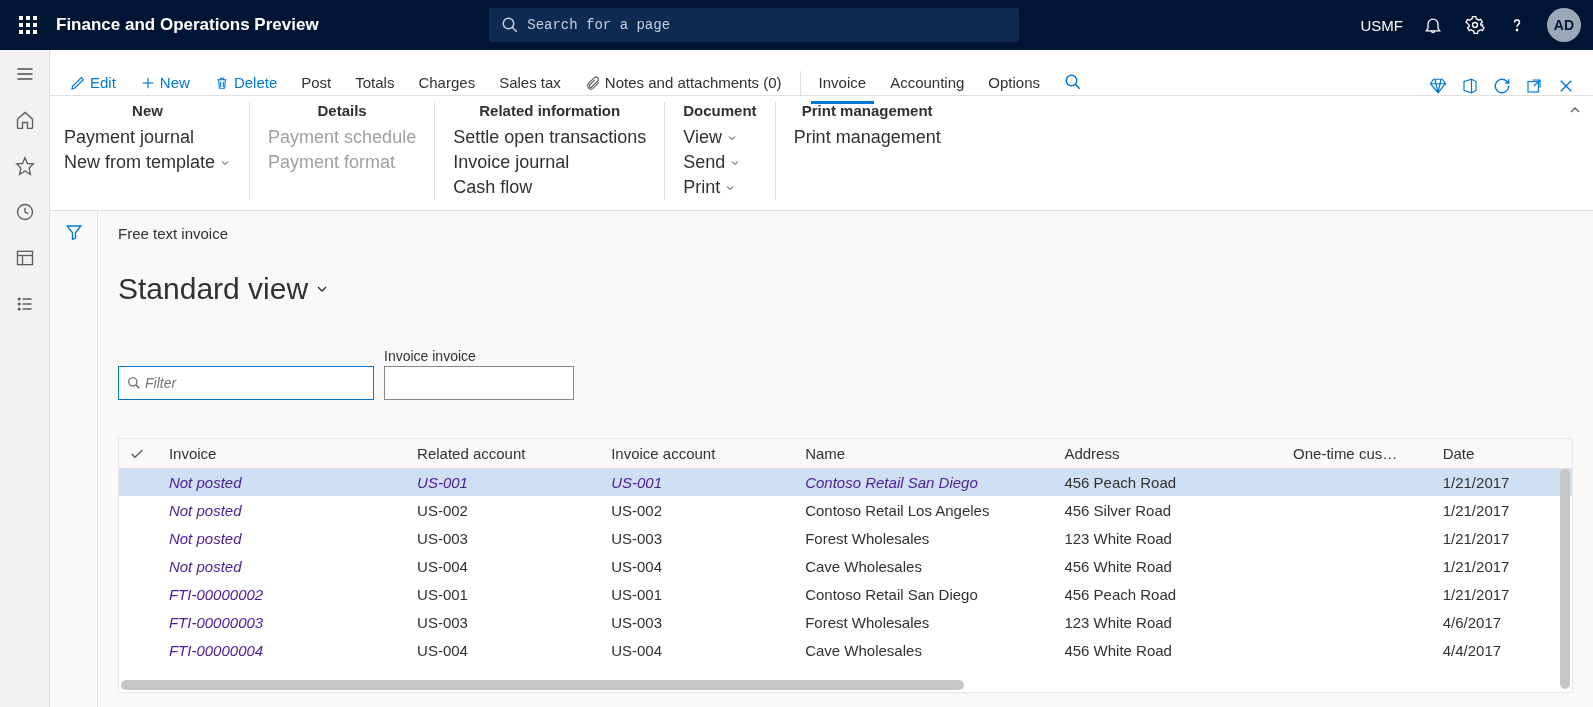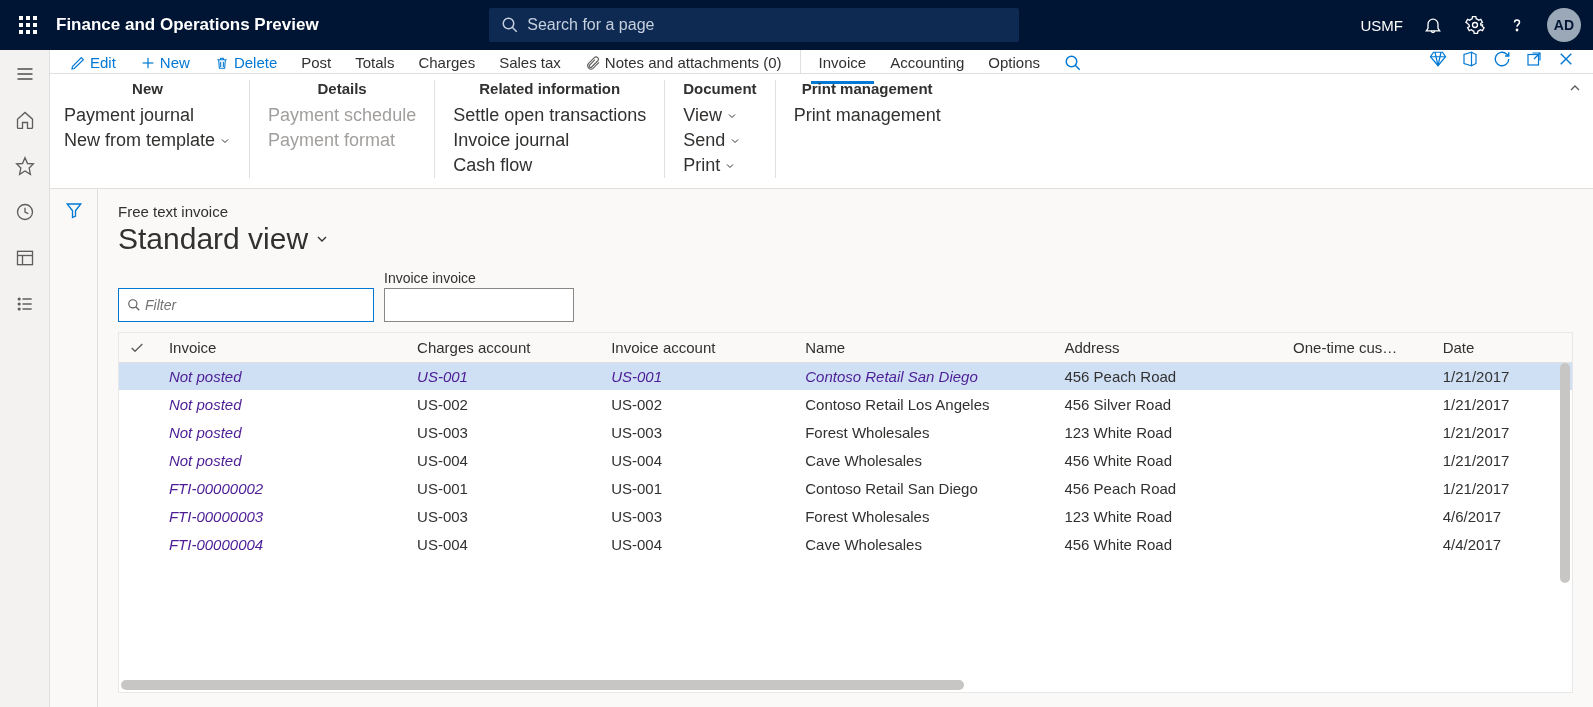--- a/index.html
+++ b/index.html
@@ -3,36 +3,36 @@
 <meta charset="utf-8">
 <style>
   * { box-sizing: border-box; margin: 0; padding: 0; }
   body { font-family: "Segoe UI", Arial, sans-serif; font-size: 14px; color: #323130; background: #fff; width: 1593px; height: 707px; overflow: hidden; }
   
   
   .topbar { background: #001433; color: #fff; height: 50px; display: flex; align-items: center; padding: 0 12px; }
   .waffle { width: 32px; height: 32px; display: flex; align-items: center; justify-content: center; cursor: pointer; }
   .app-title { font-size: 17px; font-weight: 600; margin-left: 12px; }
   .searchbox { margin-left: auto; margin-right: auto; background: #0f2a52; height: 34px; width: 530px; display: flex; align-items: center; padding: 0 12px; border-radius: 2px; }
-  .searchbox input { background: transparent; border: none; color: #fff; font-size: 16px; outline: none; flex: 1; margin-left: 8px; }
+  .searchbox input { background: transparent; border: none; color: #fff; font-size: 14px; outline: none; flex: 1; margin-left: 8px; font-family: Liberation Mono, monospace; }
   .searchbox input::placeholder { color: #c5d0de; }
   .topbar-right { display: flex; align-items: center; gap: 18px; margin-left: auto; }
   .company { font-size: 15px; color: #fff; }
   .top-icon { width: 24px; height: 24px; display: flex; align-items: center; justify-content: center; cursor: pointer; color: #fff; }
   .avatar { width: 34px; height: 34px; border-radius: 50%; background: #9aa8b8; color: #001433; display: flex; align-items: center; justify-content: center; font-weight: 600; font-size: 14px; }
   
   
   .leftrail { position: absolute; left: 0; top: 50px; width: 50px; bottom: 0; background: #f3f2f1; border-right: 1px solid #e1dfdd; display: flex; flex-direction: column; align-items: center; padding-top: 10px; gap: 18px; }
   .rail-icon { width: 28px; height: 28px; display: flex; align-items: center; justify-content: center; color: #605e5c; cursor: pointer; }
   
   
   .main { position: absolute; left: 50px; top: 50px; right: 0; bottom: 0; display: flex; flex-direction: column; }
   
   
-  .actionbar { height: 24px; border-bottom: 1px solid #e1dfdd; display: flex; align-items: flex-start; padding: 0 10px; gap: 4px; }
+  .actionbar { height: 46px; border-bottom: 1px solid #e1dfdd; display: flex; align-items: flex-end; padding: 0 10px; gap: 4px; }
   .action { display: flex; align-items: center; gap: 4px; padding: 4px 10px; cursor: pointer; font-size: 15px; color: #323130; }
   .action.blue { color: #0078d4; }
   .action.active { color: #323130; font-weight: 400; position: relative; }
   .action.active::after { content: ""; position: absolute; left: 2px; right: 2px; bottom: -9px; height: 3px; background: #0078d4; }
   .actionbar-sep { width: 1px; height: 24px; background: #e1dfdd; margin: 0 4px; }
   .actionbar-right { margin-left: auto; display: flex; align-items: center; gap: 14px; padding-right: 8px; }
   .actionbar-right .ricon { color: #0078d4; cursor: pointer; }
   
   
   .ribbon { display: flex; border-bottom: 1px solid #e1dfdd; padding: 6px 14px 10px 14px; position: relative; }
@@ -40,21 +40,21 @@
   .ribbon-group + .ribbon-group { border-left: 1px solid #e1dfdd; }
   .ribbon-group:first-child { padding-left: 0; }
   .ribbon-title { font-weight: 600; font-size: 15px; text-align: center; margin-bottom: 6px; }
   .ribbon-item { font-size: 18px; padding: 2px 0; cursor: pointer; display: flex; align-items: center; gap: 4px; }
   .ribbon-item.disabled { color: #a19f9d; cursor: default; }
   .ribbon-collapse { position: absolute; right: 10px; top: 6px; cursor: pointer; color: #605e5c; }
   
   
   .content-wrap { flex: 1; display: flex; overflow: hidden; background: #faf9f8; }
   .filter-col { width: 48px; display: flex; justify-content: center; padding-top: 12px; border-right: 1px solid #e1dfdd; background: #faf9f8; }
-  .content { flex: 1; padding: 14px 20px; overflow: hidden; display: flex; flex-direction: column; }
+  .content { flex: 1; padding: 14px 20px; overflow: hidden; display: flex; flex-direction: column; gap: 28px; }
   .page-subtitle { font-size: 15px; color: #323130; }
   .page-title { font-size: 30px; font-weight: 400; display: flex; align-items: center; gap: 6px; margin-top: 2px; margin-bottom: 14px; }
   
   .filter-row { display: flex; gap: 10px; align-items: flex-end; margin-bottom: 10px; }
   .filter-field label { font-size: 14px; display: block; margin-bottom: 2px; }
   .filter-input { border: 1px solid #8a8886; height: 30px; padding: 16px 8px; font-size: 14px; background: #fff; display: flex; align-items: center; }
   .filter-input.search { width: 256px; border-color: #0078d4; }
   .filter-input input { border: none; outline: none; flex: 1; font-size: 14px; font-style: italic; color: #605e5c; background: transparent; }
   .filter-input.search .sicon { color: #605e5c; margin-right: 4px; }
   .filter-input.num { width: 190px; }
@@ -382,21 +382,21 @@
 
       <div class="grid-wrap">
         <div class="grid-body-wrap">
         <table class="grid">
           <thead>
             <tr>
               <th class="check"><span class="checkmark"><svg width="16" height="16" viewBox="0 0 24 24" fill="none" stroke="#605e5c" stroke-width="2">
                         <polyline points="4 12 9 17 20 6"></polyline>
                       </svg></span></th>
               <th class="col-invoice">Invoice</th>
-              <th class="col-cust">Charges account</th>
+              <th class="col-cust">Related account</th>
               <th class="col-invacc">Invoice account</th>
               <th class="col-name">Name</th>
               <th class="col-addr">Address</th>
               <th class="col-onetime">One-time cus…</th>
               <th class="col-date">Date</th>
             </tr>
           </thead>
           <tbody id="grid-body">
                 <tr class="selected">
                   <td class="check"></td>

